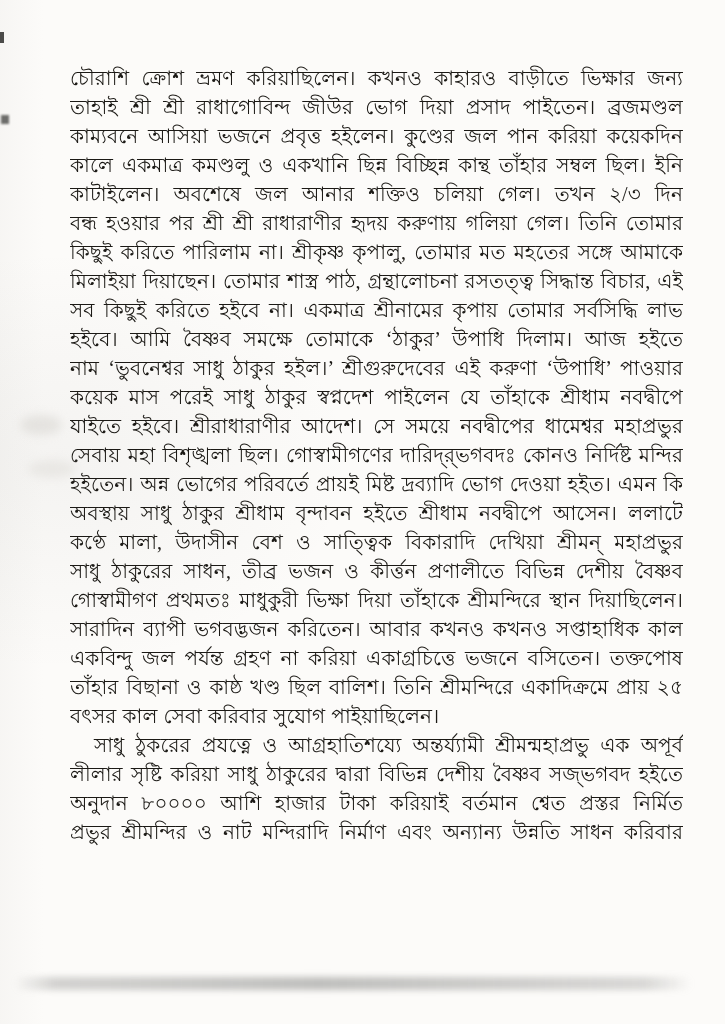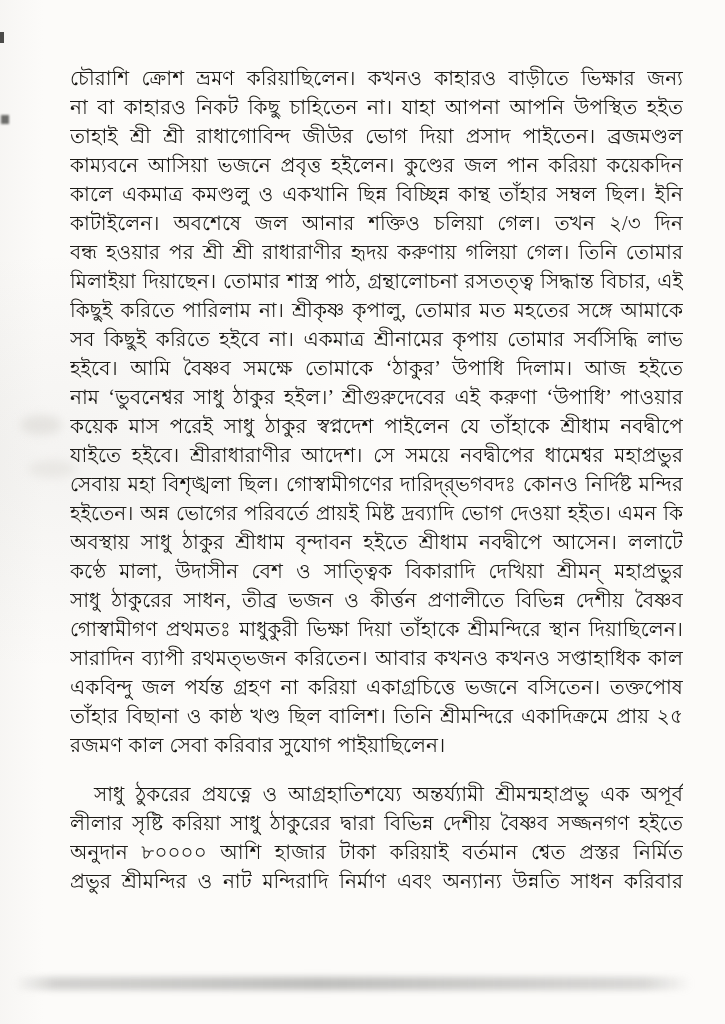--- a/index.html
+++ b/index.html
@@ -40,21 +40,20 @@
     letter-spacing: 0.1px;
     word-spacing: 1px;
     color: #1b1915;
   }
   .line.no-justify {
     text-align: left;
     text-align-last: left;
   }
   .line.indent {
     text-indent: 24px;
-    margin-top: 20px;
   }
   
   .smudge-bottom {
     position: absolute;
     left: 14px;
     top: 977px;
     width: 678px;
     height: 13px;
     border-radius: 7px;
     background: linear-gradient(90deg,
@@ -106,45 +105,44 @@
     filter: blur(5px);
     opacity: 0.6;
   }
 </style>
 </head>
 <body>
 
 <div class="scan-page">
   <div class="text-block">
       <div class="line">চৌরাশি ক্রোশ ভ্রমণ করিয়াছিলেন। কখনও কাহারও বাড়ীতে ভিক্ষার জন্য যাইতেন</div>
-      <div class="line">না বা কাহারও নিকট কিছু চাহিতেন না। যাহা আপনা আপনি উপস্থিত হইত</div>
       <div class="line">তাহাই শ্রী শ্রী রাধাগোবিন্দ জীউর ভোগ দিয়া প্রসাদ পাইতেন। ব্রজমণ্ডল পরিক্রমা</div>
       <div class="line">কাম্যবনে আসিয়া ভজনে প্রবৃত্ত হইলেন। কুণ্ডের জল পান করিয়া কয়েকদিন</div>
       <div class="line">কালে একমাত্র কমণ্ডলু ও একখানি ছিন্ন বিচ্ছিন্ন কান্থ তাঁহার সম্বল ছিল। ইনি</div>
       <div class="line">কাটাইলেন। অবশেষে জল আনার শক্তিও চলিয়া গেল। তখন ২/৩ দিন জলপানও</div>
       <div class="line">বন্ধ হওয়ার পর শ্রী শ্রী রাধারাণীর হৃদয় করুণায় গলিয়া গেল। তিনি তোমার</div>
+      <div class="line">কিছুই করিতে পারিলাম না। শ্রীকৃষ্ণ কৃপালু, তোমার মত মহতের সঙ্গে আমাকে</div>
       <div class="line">মিলাইয়া দিয়াছেন। তোমার শাস্ত্র পাঠ, গ্রন্থালোচনা রসতত্ত্ব সিদ্ধান্ত বিচার, এই</div>
-      <div class="line">কিছুই করিতে পারিলাম না। শ্রীকৃষ্ণ কৃপালু, তোমার মত মহতের সঙ্গে আমাকে</div>
       <div class="line">সব কিছুই করিতে হইবে না। একমাত্র শ্রীনামের কৃপায় তোমার সর্বসিদ্ধি লাভ</div>
       <div class="line">হইবে। আমি বৈষ্ণব সমক্ষে তোমাকে ‘ঠাকুর’ উপাধি দিলাম। আজ হইতে তোমার</div>
       <div class="line">নাম ‘ভুবনেশ্বর সাধু ঠাকুর হইল।’ শ্রীগুরুদেবের এই করুণা ‘উপাধি’ পাওয়ার</div>
       <div class="line">কয়েক মাস পরেই সাধু ঠাকুর স্বপ্নদেশ পাইলেন যে তাঁহাকে শ্রীধাম নবদ্বীপে</div>
       <div class="line">যাইতে হইবে। শ্রীরাধারাণীর আদেশ। সে সময়ে নবদ্বীপের ধামেশ্বর মহাপ্রভুর</div>
       <div class="line">সেবায় মহা বিশৃঙ্খলা ছিল। গোস্বামীগণের দারিদ্র্ভগবদঃ কোনও নির্দিষ্ট মন্দির বা</div>
       <div class="line">হইতেন। অন্ন ভোগের পরিবর্তে প্রায়ই মিষ্ট দ্রব্যাদি ভোগ দেওয়া হইত। এমন কি</div>
       <div class="line">অবস্থায় সাধু ঠাকুর শ্রীধাম বৃন্দাবন হইতে শ্রীধাম নবদ্বীপে আসেন। ললাটে তিলক,</div>
       <div class="line">কণ্ঠে মালা, উদাসীন বেশ ও সাত্ত্বিক বিকারাদি দেখিয়া শ্রীমন্ মহাপ্রভুর সেবাইত</div>
       <div class="line">সাধু ঠাকুরের সাধন, তীব্র ভজন ও কীর্ত্তন প্রণালীতে বিভিন্ন দেশীয় বৈষ্ণব</div>
       <div class="line">গোস্বামীগণ প্রথমতঃ মাধুকুরী ভিক্ষা দিয়া তাঁহাকে শ্রীমন্দিরে স্থান দিয়াছিলেন।</div>
-      <div class="line">সারাদিন ব্যাপী রথমত্ভজন করিতেন। আবার কখনও কখনও সপ্তাহাধিক কাল</div>
+      <div class="line">সারাদিন ব্যাপী ভগবদ্ভজন করিতেন। আবার কখনও কখনও সপ্তাহাধিক কাল</div>
       <div class="line">একবিন্দু জল পর্যন্ত গ্রহণ না করিয়া একাগ্রচিত্তে ভজনে বসিতেন। তক্তপোষ ছিল</div>
       <div class="line">তাঁহার বিছানা ও কাষ্ঠ খণ্ড ছিল বালিশ। তিনি শ্রীমন্দিরে একাদিক্রমে প্রায় ২৫</div>
-      <div class="line no-justify">রজমণ কাল সেবা করিবার সুযোগ পাইয়াছিলেন।</div>
+      <div class="line no-justify">বৎসর কাল সেবা করিবার সুযোগ পাইয়াছিলেন।</div>
       <div class="line indent">সাধু ঠুকরের প্রযত্নে ও আগ্রহাতিশয্যে অন্তর্য্যামী শ্রীমন্মহাপ্রভু এক অপূর্ব</div>
-      <div class="line">লীলার সৃষ্টি করিয়া সাধু ঠাকুরের দ্বারা বিভিন্ন দেশীয় বৈষ্ণব সজ্জনগণ হইতে</div>
+      <div class="line">লীলার সৃষ্টি করিয়া সাধু ঠাকুরের দ্বারা বিভিন্ন দেশীয় বৈষ্ণব সজ্ভগবদ হইতে</div>
       <div class="line">অনুদান ৮০০০০ আশি হাজার টাকা করিয়াই বর্তমান শ্বেত প্রস্তর নির্মিত শ্রীমন্মহা</div>
       <div class="line">প্রভুর শ্রীমন্দির ও নাট মন্দিরাদি নির্মাণ এবং অন্যান্য উন্নতি সাধন করিবার সুযোগ</div>
     </div>
   <div class="margin-smudge-1"></div>
   <div class="margin-smudge-2"></div>
   <div class="edge-mark-1"></div>
   <div class="edge-mark-2"></div>
   <div class="smudge-bottom"></div>
 </div>
 

